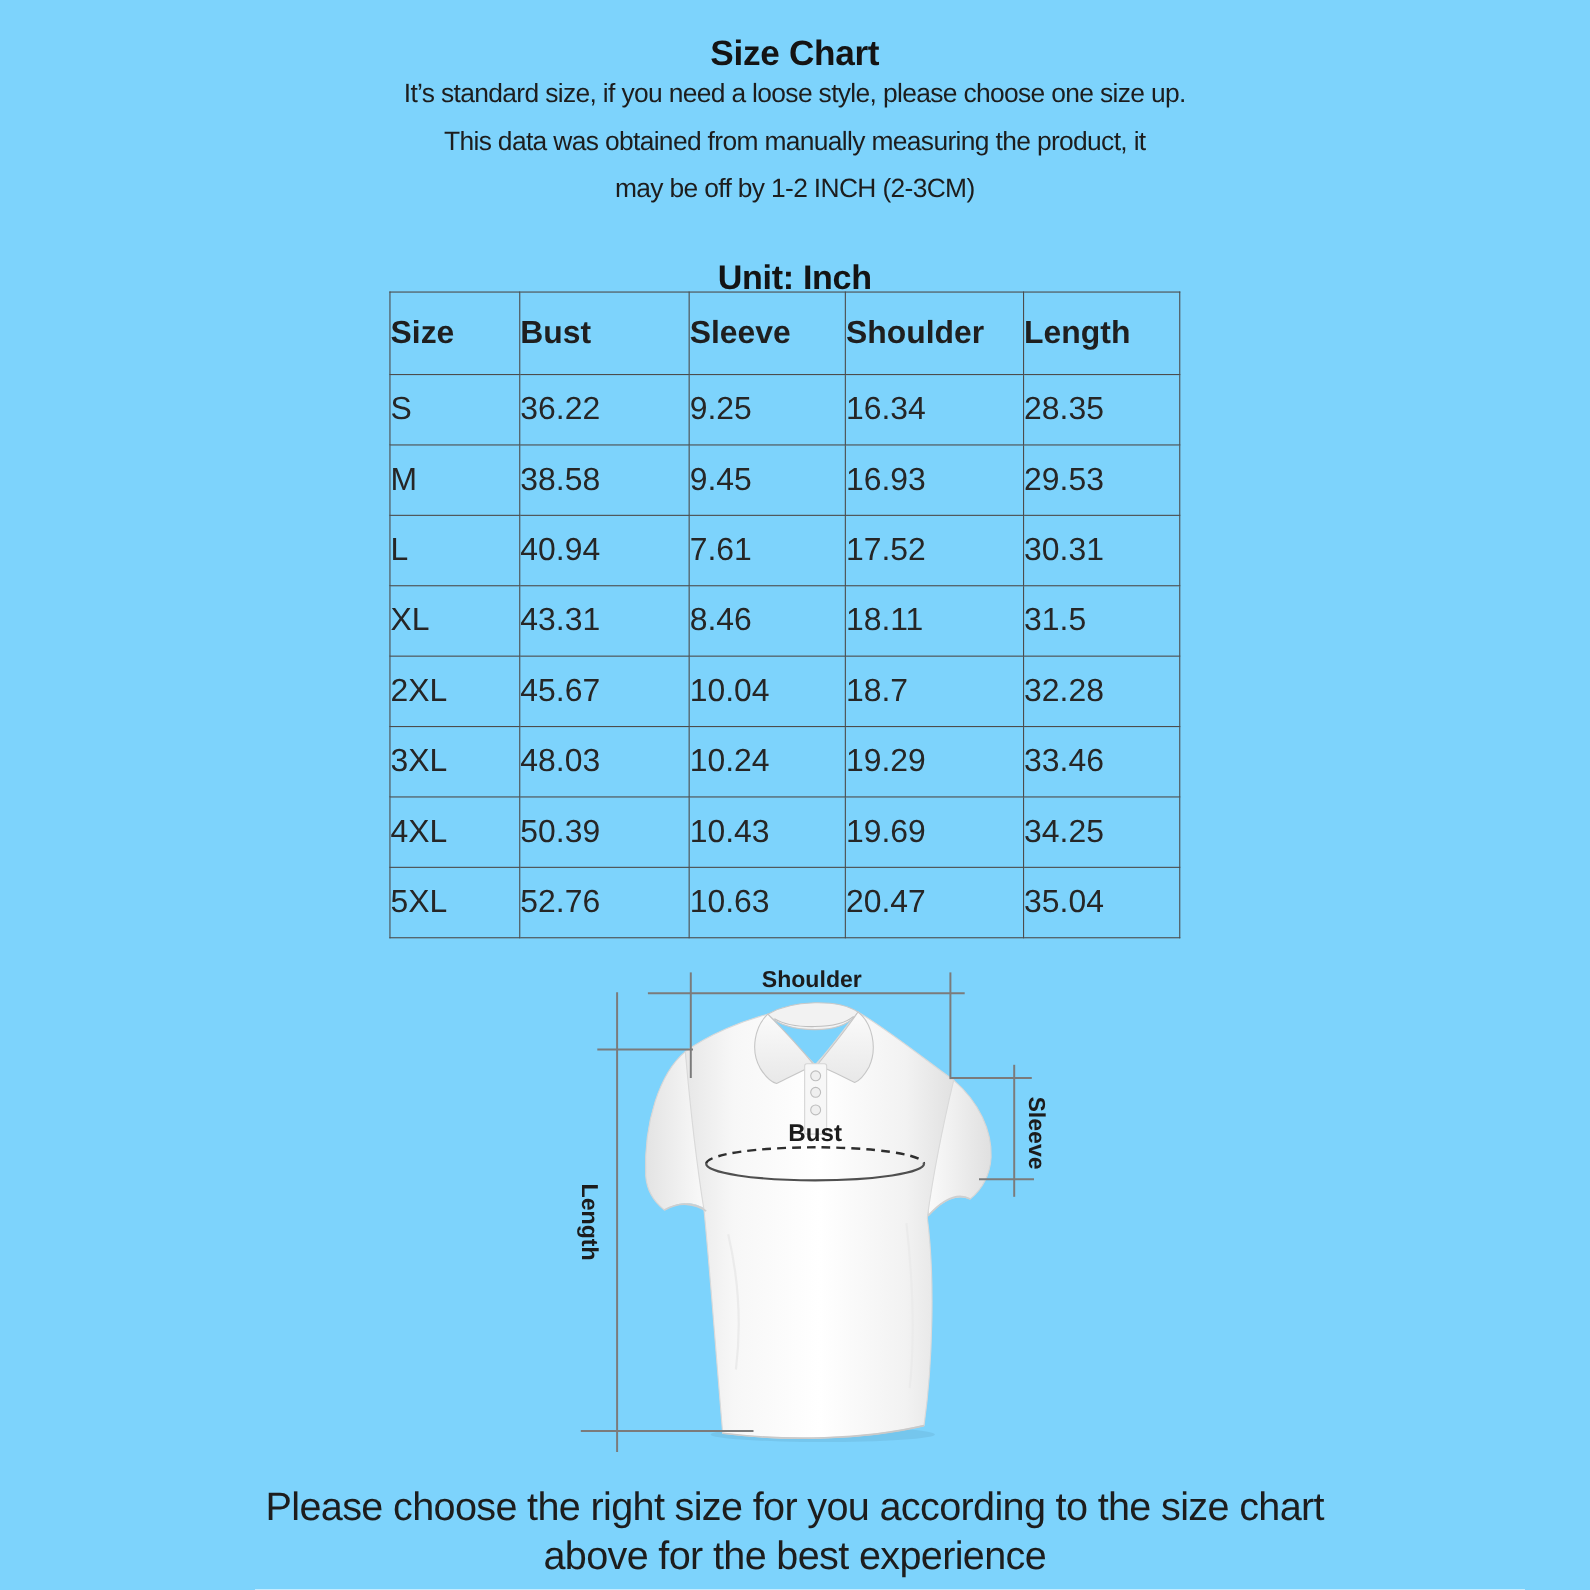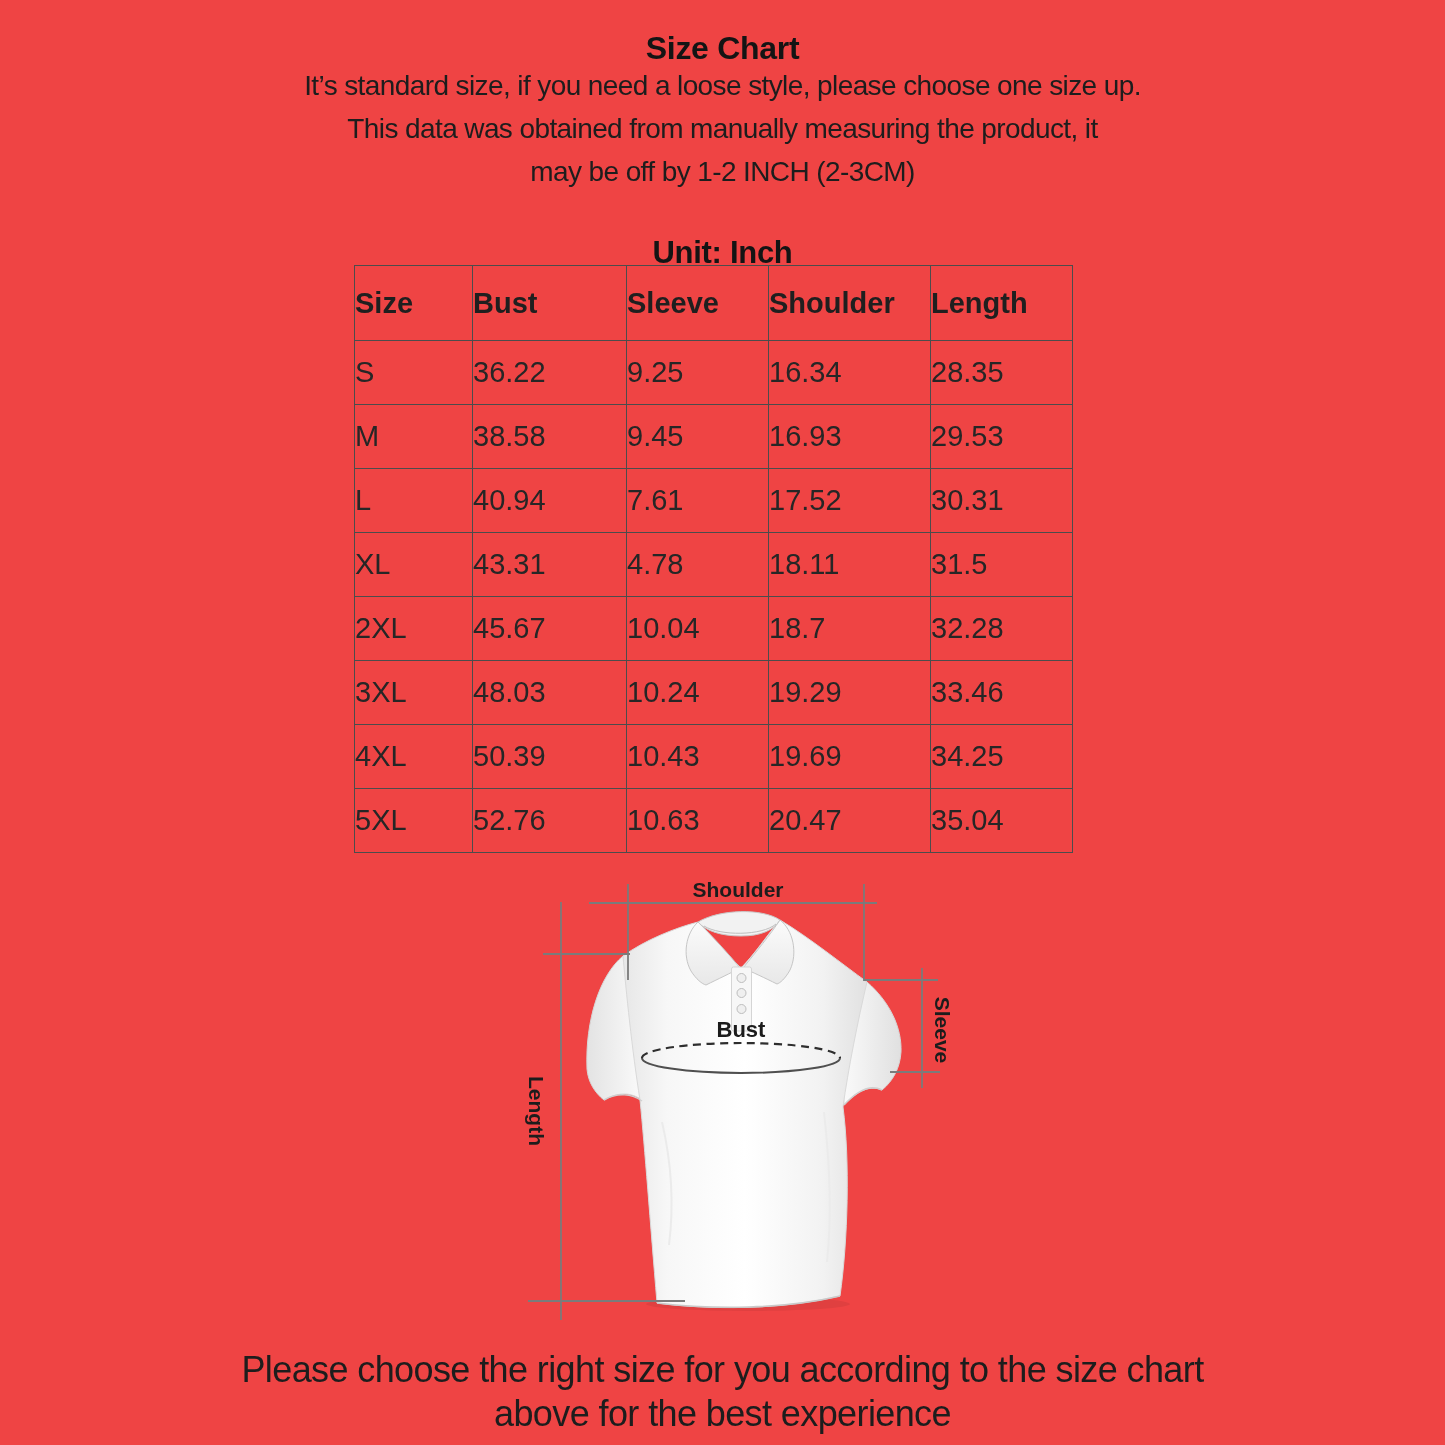--- a/index.html
+++ b/index.html
@@ -1,22 +1,22 @@
 <!DOCTYPE html>
 <html><head>
 <meta charset="utf-8">
 <style>
   html,body{margin:0;padding:0;background:#fff;}
   .page{
-    position:relative;width:1445px;height:1445px;background:#ef4444;overflow:hidden;
+    position:relative;width:1445px;height:1445px;background:#7dd3fc;overflow:hidden;
     font-family:"Liberation Sans", sans-serif;color:#1d1d1d;
   }
   .centered{position:absolute;left:0;right:0;text-align:center;}
   .title{top:8px;font-size:32px;line-height:38px;font-weight:800;letter-spacing:-0.3px;color:#141414;}
-  .intro{top:64px;font-size:28px;line-height:43px;letter-spacing:-0.6px;color:#1d1d1d;}
+  .intro{top:64px;font-size:24px;line-height:43px;letter-spacing:-0.6px;color:#1d1d1d;}
   .unit{top:208px;font-size:31px;line-height:38px;font-weight:700;letter-spacing:-0.3px;color:#141414;}
   .footer{top:1348px;font-size:36px;line-height:44px;letter-spacing:-0.6px;color:#1d1d1d;}
 
   table.size-table{
     position:absolute;left:354px;top:265px;width:718px;
     border-collapse:collapse;table-layout:fixed;
     font-size:29px;color:#262626;text-align:left;
   }
   .size-table th,.size-table td{border:1.5px solid #4c4c4c;padding:0;vertical-align:middle;}
   .size-table thead tr{height:75px;}
@@ -78,21 +78,21 @@
       <tr>
         <td>L</td>
         <td>40.94</td>
         <td>7.61</td>
         <td>17.52</td>
         <td>30.31</td>
       </tr>
       <tr>
         <td>XL</td>
         <td>43.31</td>
-        <td>4.78</td>
+        <td>8.46</td>
         <td>18.11</td>
         <td>31.5</td>
       </tr>
       <tr>
         <td>2XL</td>
         <td>45.67</td>
         <td>10.04</td>
         <td>18.7</td>
         <td>32.28</td>
       </tr>

